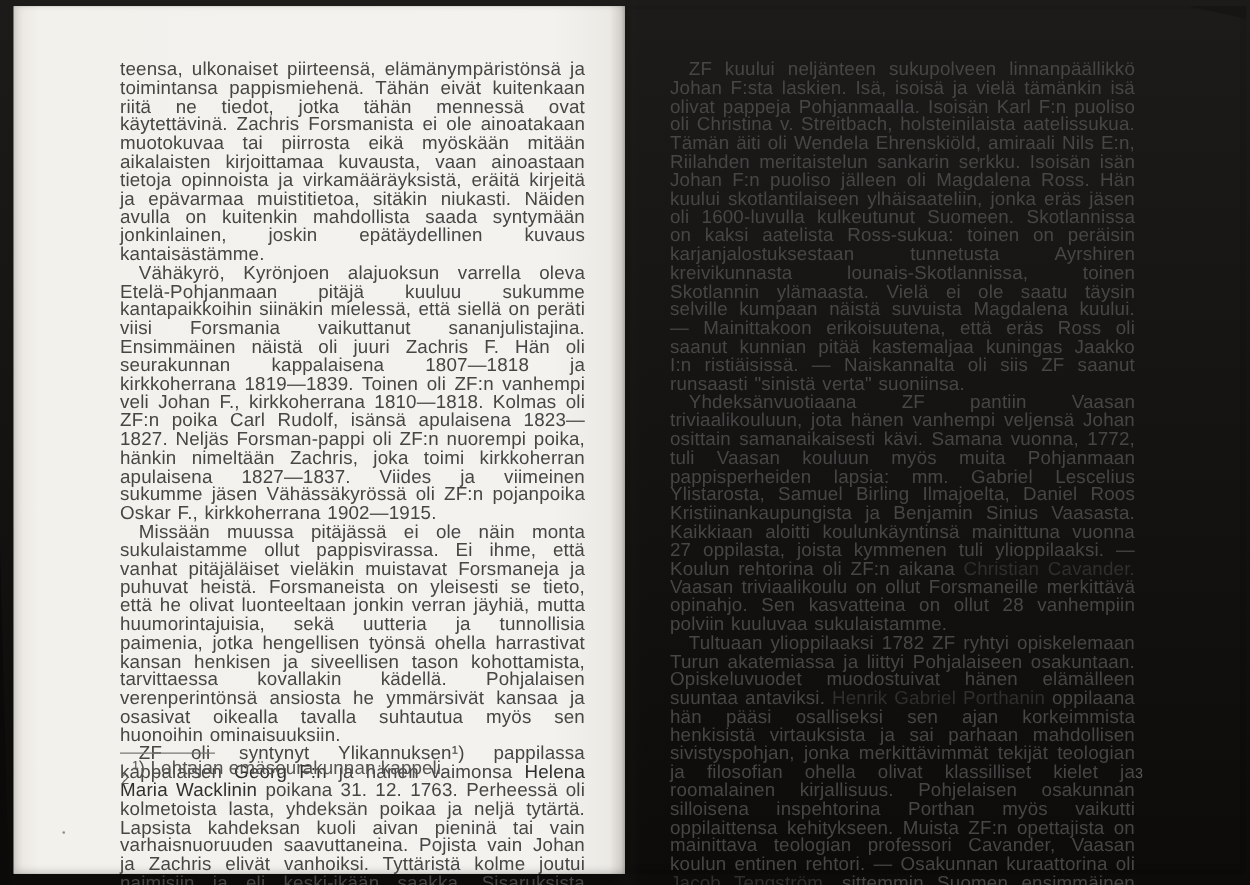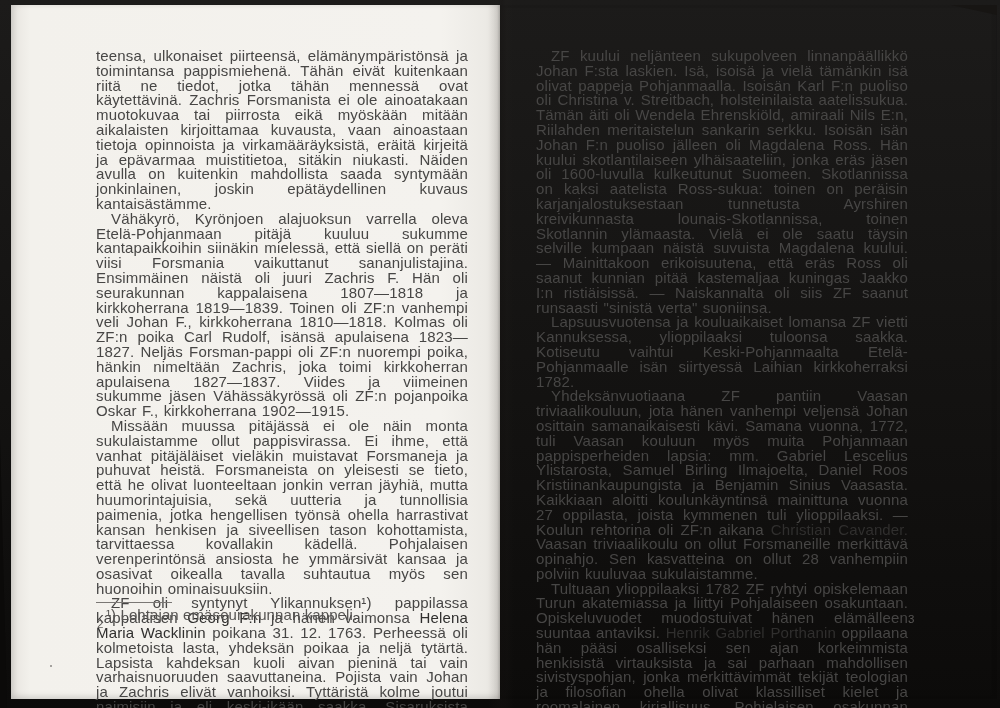--- a/index.html
+++ b/index.html
@@ -122,21 +122,20 @@
     <div style="position:absolute; left:85px; top:592px; width:372px;">
       <div id="footnote-rule"></div>
       <div id="footnote">¹) Lohtajan emäseurakunnan kappeli.</div>
     </div>
     <div id="page-number-left" class="page-number">2</div>
   </div>
 
   <div id="right-page" class="page">
     <div id="right-col" class="text-col">
     <p class="para indent"><span>ZF kuului neljänteen sukupolveen linnanpäällikkö Johan F:sta laskien. Isä, isoisä ja vielä tämänkin isä olivat pappeja Pohjanmaalla. Isoisän Karl F:n puoliso oli Christina v. Streitbach, holsteinilaista aatelissukua. Tämän äiti oli Wendela Ehrenskiöld, amiraali Nils E:n, Riilahden meritaistelun sankarin serkku. Isoisän isän Johan F:n puoliso jälleen oli Magdalena Ross. Hän kuului skotlantilaiseen ylhäisaateliin, jonka eräs jäsen oli 1600-luvulla kulkeutunut Suomeen. Skotlannissa on kaksi aatelista Ross-sukua: toinen on peräisin karjanjalostuksestaan tunnetusta Ayrshiren kreivikunnasta lounais-Skotlannissa, toinen Skotlannin ylämaasta. Vielä ei ole saatu täysin selville kumpaan näistä suvuista Magdalena kuului. — Mainittakoon erikoisuutena, että eräs Ross oli saanut kunnian pitää kastemaljaa kuningas Jaakko I:n ristiäisissä. — Naiskannalta oli siis ZF saanut runsaasti "sinistä verta" suoniinsa.</span></p>
-        <p class="para indent"><span>Lapsuusvuotensa ja kouluaikaiset lomansa ZF vietti Kannuksessa, ylioppilaaksi tuloonsa saakka. Kotiseutu vaihtui Keski-Pohjanmaalta Etelä-Pohjanmaalle isän siirtyessä Laihian kirkkoherraksi 1782.</span></p>
         <p class="para indent"><span>Yhdeksänvuotiaana ZF pantiin Vaasan triviaalikouluun, jota hänen vanhempi veljensä Johan osittain samanaikaisesti kävi. Samana vuonna, 1772, tuli Vaasan kouluun myös muita Pohjanmaan pappisperheiden lapsia: mm. Gabriel Lescelius Ylistarosta, Samuel Birling Ilmajoelta, Daniel Roos Kristiinankaupungista ja Benjamin Sinius Vaasasta. Kaikkiaan aloitti koulunkäyntinsä mainittuna vuonna 27 oppilasta, joista kymmenen tuli ylioppilaaksi. — Koulun rehtorina oli ZF:n aikana </span><span class="bold">Christian Cavander.</span><span> Vaasan triviaalikoulu on ollut Forsmaneille merkittävä opinahjo. Sen kasvatteina on ollut 28 vanhempiin polviin kuuluvaa sukulaistamme.</span></p>
         <p class="para indent"><span>Tultuaan ylioppilaaksi 1782 ZF ryhtyi opiskelemaan Turun akatemiassa ja liittyi Pohjalaiseen osakuntaan. Opiskeluvuodet muodostuivat hänen elämälleen suuntaa antaviksi. </span><span class="bold">Henrik Gabriel Porthanin</span><span> oppilaana hän pääsi osalliseksi sen ajan korkeimmista henkisistä virtauksista ja sai parhaan mahdollisen sivistyspohjan, jonka merkittävimmät tekijät teologian ja filosofian ohella olivat klassilliset kielet ja roomalainen kirjallisuus. Pohjelaisen osakunnan silloisena inspehtorina Porthan myös vaikutti oppilaittensa kehitykseen. Muista ZF:n opettajista on mainittava teologian professori Cavander, Vaasan koulun entinen rehtori. — Osakunnan kuraattorina oli </span><span class="bold">Jacob Tengström,</span><span> sittemmin Suomen ensimmäinen arkkipiispa.</span></p>
       </div>
     <div id="page-number-right" class="page-number">3</div>
     <div id="corner-sliver-tr"></div>
   </div>
 
   <div id="gutter-shadow"></div>
   <div id="edge-left-wedge"></div>
   <div id="speck"></div>

